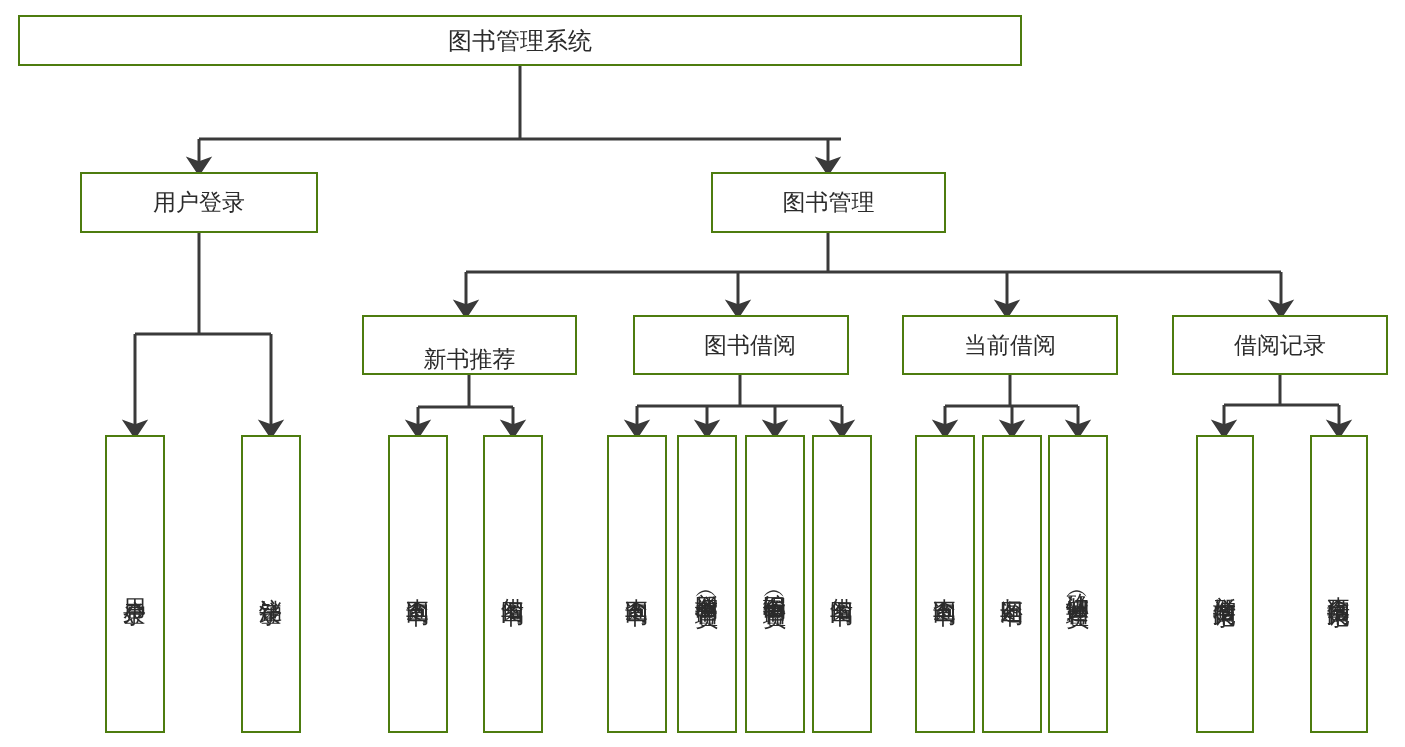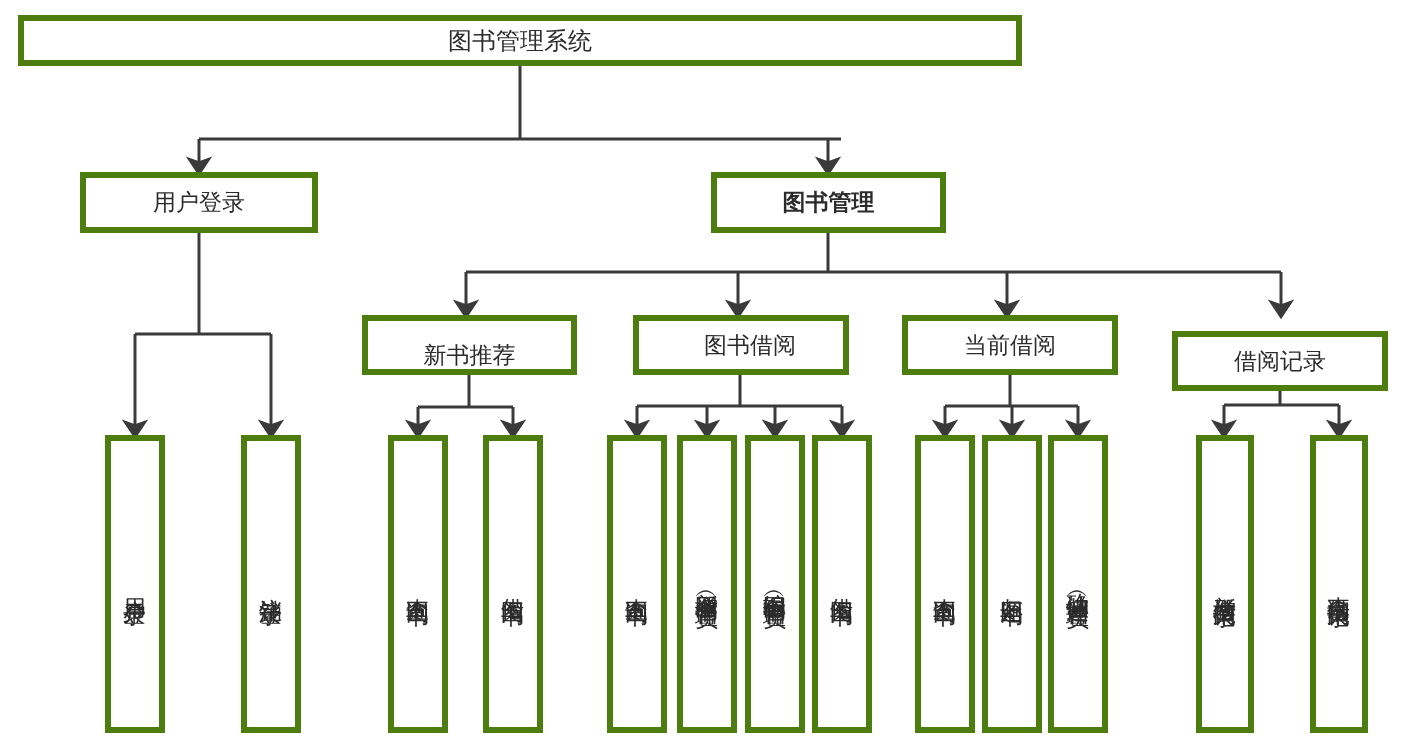--- a/index.html
+++ b/index.html
@@ -20,21 +20,21 @@
   #wires {
     position: absolute;
     left: 0;
     top: 0;
     width: 1405px;
     height: 747px;
   }
   .node {
     position: absolute;
     box-sizing: border-box;
-    border: 6px solid #4d7c0f;
+    border: 2px solid #4d7c0f;
     background: #ffffff;
     display: flex;
     align-items: center;
     justify-content: center;
     color: #2b2b2b;
   }
   .node-label {
     display: block;
     text-align: center;
     line-height: 1.22;
@@ -120,34 +120,34 @@
     </g>
   </svg>
 
   <div class="node h-node root" style="left:18px; top:15px; width:1004px; height:51px;">
     <span class="node-label">图书管理系统</span>
   </div>
 
   <div class="node h-node" style="left:80px; top:172px; width:238px; height:61px;">
     <span class="node-label">用户登录</span>
   </div>
-  <div class="node h-node" style="left:711px; top:172px; width:235px; height:61px;font-weight:bold;">
+  <div class="node h-node" style="left:711px; top:172px; width:235px; height:61px;">
     <span class="node-label">图书管理</span>
   </div>
 
   <div class="node h-node" style="left:362px; top:315px; width:215px; height:60px;align-items:flex-end;">
     <span class="node-label">新书推荐</span>
   </div>
   <div class="node h-node" style="left:633px; top:315px; width:216px; height:60px;padding-left:18px;">
     <span class="node-label">图书借阅</span>
   </div>
   <div class="node h-node" style="left:902px; top:315px; width:216px; height:60px;">
     <span class="node-label">当前借阅</span>
   </div>
-  <div class="node h-node" style="left:1172px; top:315px; width:216px; height:60px;margin-top:16px;">
+  <div class="node h-node" style="left:1172px; top:315px; width:216px; height:60px;">
     <span class="node-label">借阅记录</span>
   </div>
 
   <div class="node v-node" style="left:105px; top:435px; width:60px; height:298px;">
     <span class="node-label">用户登录</span>
   </div>
   <div class="node v-node" style="left:241px; top:435px; width:60px; height:298px;">
     <span class="node-label">注销登录</span>
   </div>
 

